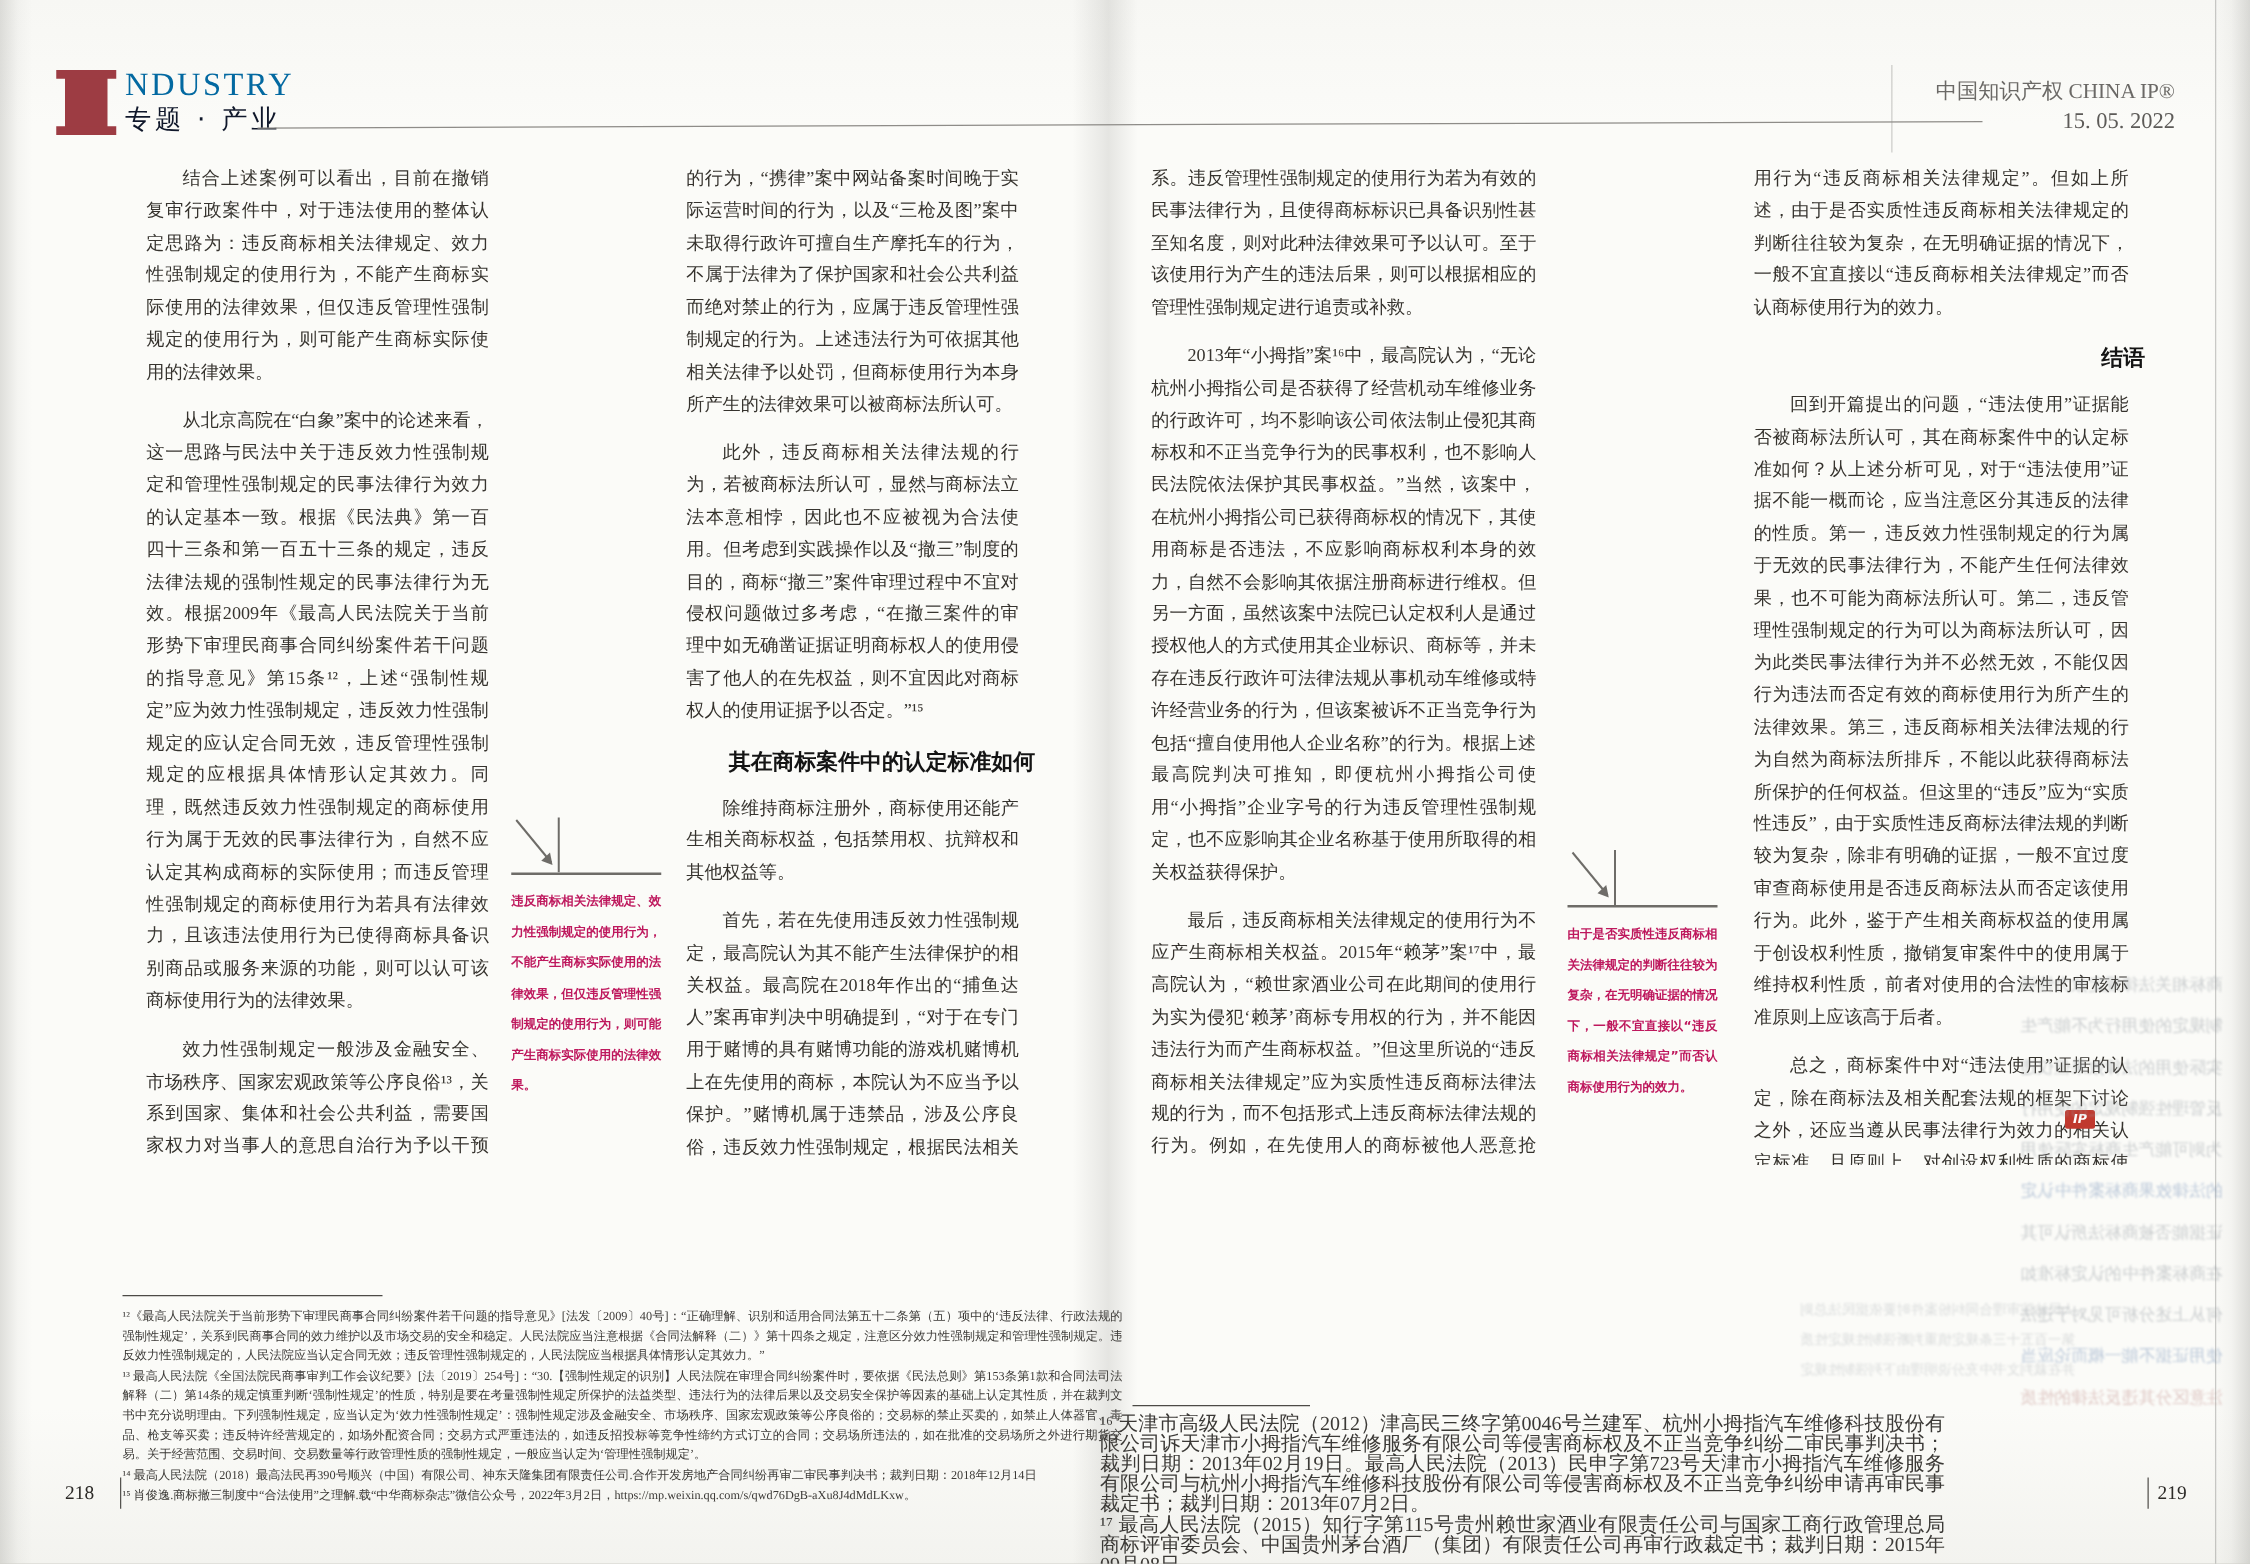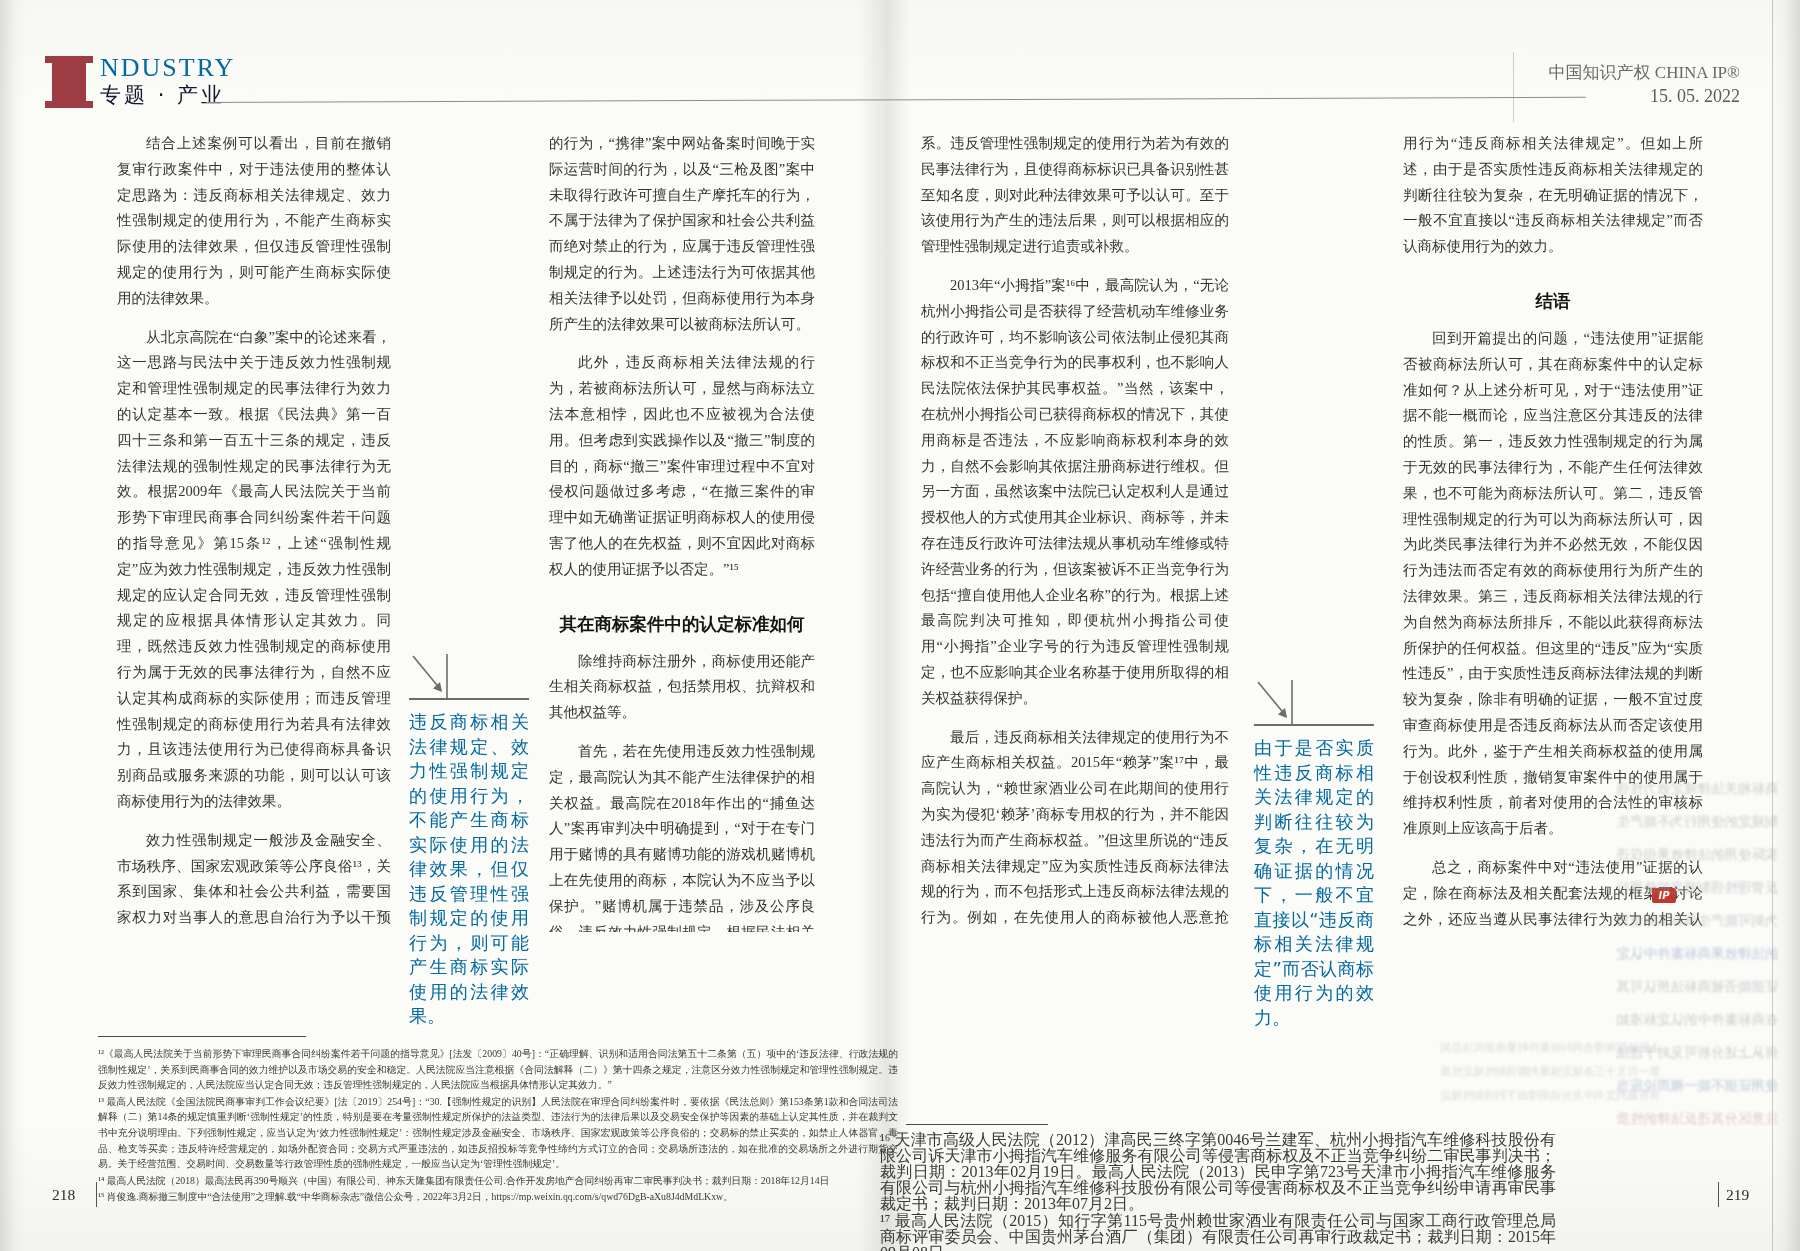--- a/index.html
+++ b/index.html
@@ -33,30 +33,30 @@
     font:17px/20px "Liberation Serif","DejaVu Serif",serif;color:#6b6966;}
   .hdr-date{position:absolute;left:1440px;top:86px;width:300px;text-align:right;
     font:18px/20px "Liberation Serif","DejaVu Serif",serif;color:#5d5b58;}
 
   
   .col{position:absolute;top:118px;height:814px;overflow:hidden;
     font-size:14.5px;line-height:25.8px;color:#36332e;text-align:justify;}
   .col p{margin:13px;}
   .col p.ind{text-indent:2em;}
   .colhead{font-family:"DejaVu Sans","Liberation Sans",sans-serif;font-weight:bold;
-    font-size:17.5px;line-height:22px;color:#141414;margin:30px 0 14px;text-align:center;}
+    font-size:17.5px;line-height:22px;color:#141414;margin:16px 0 14px;text-align:right;}
   #col1{left:104px;width:300px;}
   #col2{left:536px;width:292px;}
   #col3{left:908px;width:334px;}
   #col4{left:1390px;width:326px;}
 
   
   .pq{position:absolute;width:120px;
-    font-family:"DejaVu Sans","Liberation Sans",sans-serif;font-weight:normal;
-    font-size:18px;line-height:24.5px;color:#0369a1;text-align:justify;}
+    font-family:"DejaVu Sans","Liberation Sans",sans-serif;font-weight:bold;
+    font-size:10px;line-height:24.5px;color:#be185d;text-align:justify;}
   #pq-left{left:409px;top:650px;}
   #pq-right{left:1254px;top:676px;}
   .pq-arrowbox{width:100%;height:48px;border-bottom:2px solid #6e6c68;margin-bottom:10px;position:relative;}
   .pq-arrowbox svg{position:absolute;left:0;top:2px;}
 
   
   .fn-rule-left{position:absolute;left:98px;top:1036px;width:208px;border-top:1.2px solid #4c4a46;}
   .fn-left{position:absolute;left:98px;top:1046px;width:800px;
     font-size:9.8px;line-height:15.6px;color:#3b3936;text-align:justify;}
   .fn-rule-right{position:absolute;left:906px;top:1124px;width:142px;border-top:1.2px solid #4c4a46;}

